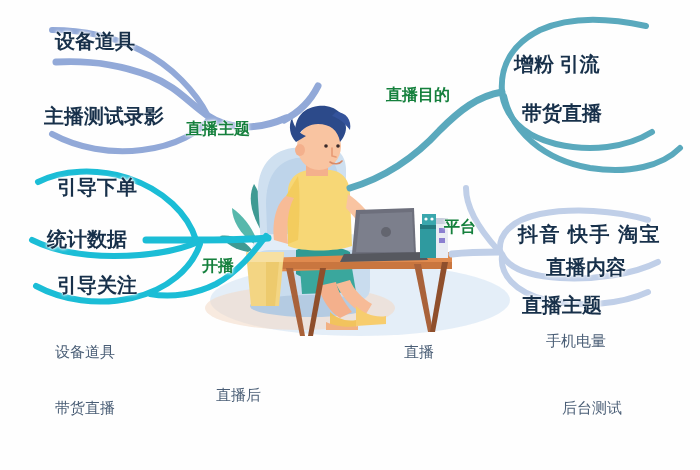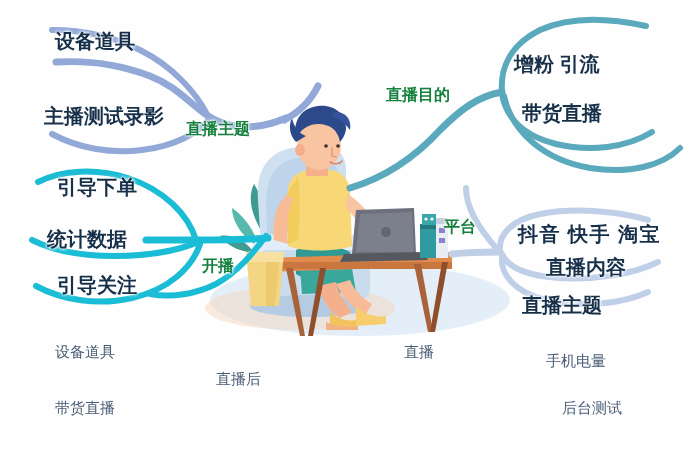--- a/index.html
+++ b/index.html
@@ -248,18 +248,18 @@
   <div class="lbl main" style="left:57px;top:177px;">引导下单</div>
   <div class="lbl main" style="left:47px;top:229px;">统计数据</div>
   <div class="lbl main" style="left:57px;top:275px;">引导关注</div>
 
   <div class="lbl main wide" style="left:518px;top:224px;">抖音 快手 淘宝</div>
   <div class="lbl main" style="left:546px;top:257px;">直播内容</div>
   <div class="lbl main" style="left:522px;top:295px;">直播主题</div>
 
   <div class="lbl foot" style="left:55px;top:344px;">设备道具</div>
   <div class="lbl foot" style="left:55px;top:400px;">带货直播</div>
-  <div class="lbl foot" style="left:216px;top:371px;">直播后</div>
+  <div class="lbl foot" style="left:216px;top:387px;">直播后</div>
   <div class="lbl foot" style="left:404px;top:344px;">直播</div>
-  <div class="lbl foot" style="left:546px;top:353px;">手机电量</div>
+  <div class="lbl foot" style="left:546px;top:333px;">手机电量</div>
   <div class="lbl foot" style="left:562px;top:400px;">后台测试</div>
 
 </div>
 
 </body></html>

